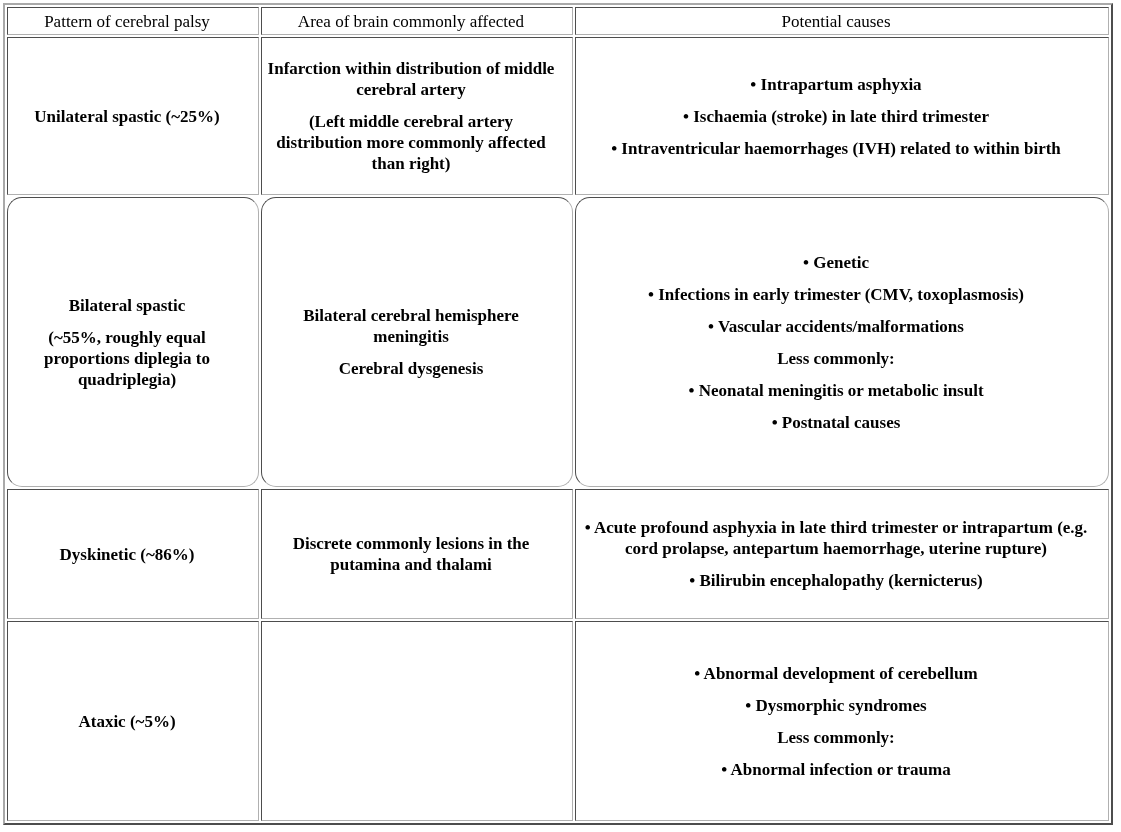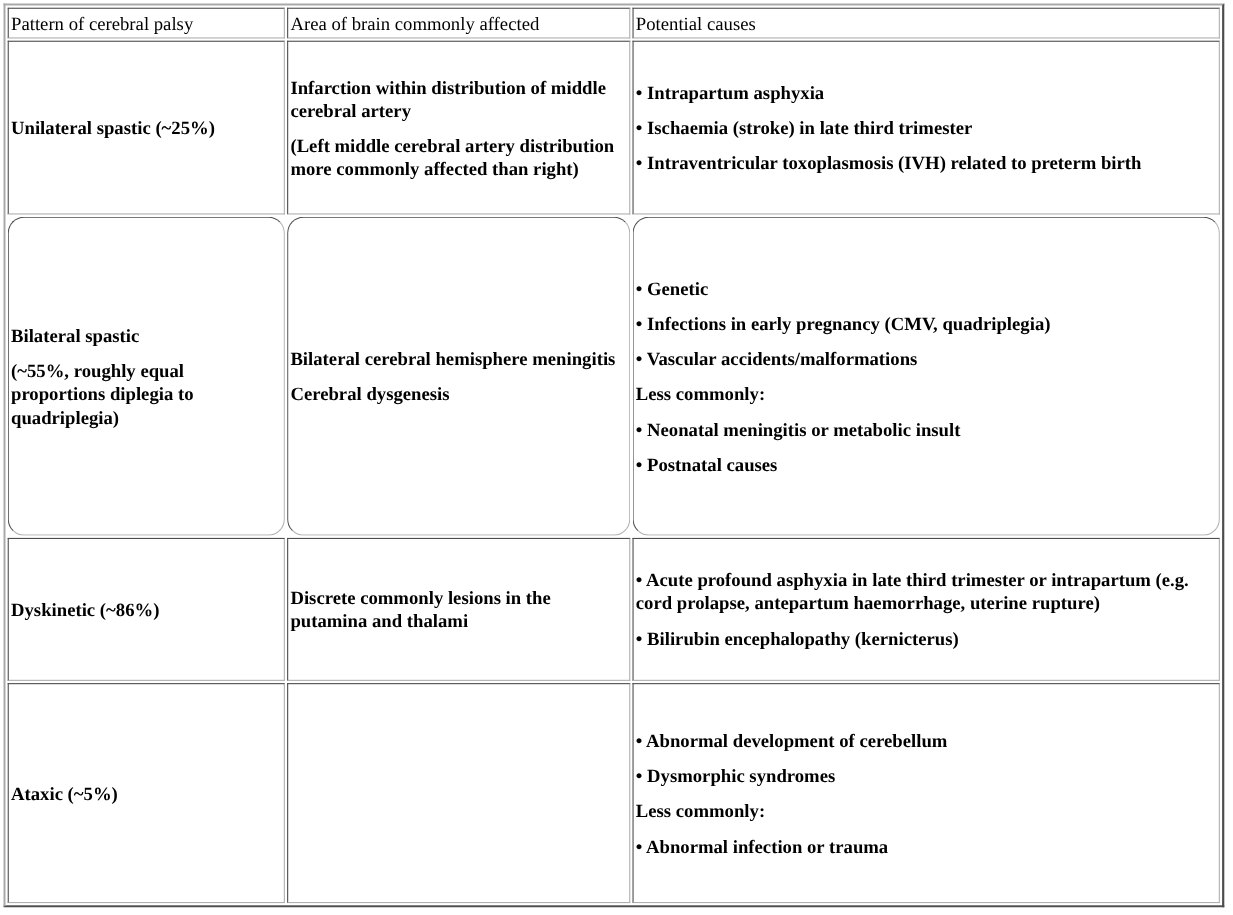--- a/index.html
+++ b/index.html
@@ -23,22 +23,22 @@
     
     border-width: 2px;
     border-style: solid;
     border-color: #a9a9a9 #4d4d4d #4d4d4d #a9a9a9;
   }
   th, td {
     
     border-width: 1px;
     border-style: solid;
     border-color: #4d4d4d #b0b0b0 #b0b0b0 #4d4d4d;
-    padding: 0 3px 0 2px;
-    text-align: left;
+    padding: 0 14px 0 2px;
+    text-align: center;
     vertical-align: middle;
     font-weight: normal;
     line-height: 21px;
     overflow: hidden;
   }
   thead th { height: 26px; }
   tr.row-0 td { height: 156px; }
   tr.row-1 td { height: 288px; border-radius: 15px; }
   tr.row-2 td { height: 128px; }
   tr.row-3 td { height: 198px; }
@@ -68,35 +68,35 @@
       <td>
           <p>Unilateral spastic (~25%)</p>
         </td>
       <td>
           <p>Infarction within distribution of middle cerebral artery</p>
           <p>(Left middle cerebral artery distribution more commonly affected than right)</p>
         </td>
       <td>
           <p>• Intrapartum asphyxia</p>
           <p>• Ischaemia (stroke) in late third trimester</p>
-          <p>• Intraventricular toxoplasmosis (IVH) related to preterm birth</p>
+          <p>• Intraventricular haemorrhages (IVH) related to within birth</p>
         </td>
     </tr>
     <tr class="row-1">
       <td>
           <p>Bilateral spastic</p>
           <p>(~55%, roughly equal proportions diplegia to quadriplegia)</p>
         </td>
       <td>
           <p>Bilateral cerebral hemisphere meningitis</p>
           <p>Cerebral dysgenesis</p>
         </td>
       <td>
           <p>• Genetic</p>
-          <p>• Infections in early pregnancy (CMV, quadriplegia)</p>
+          <p>• Infections in early trimester (CMV, toxoplasmosis)</p>
           <p>• Vascular accidents/malformations</p>
           <p>Less commonly:</p>
           <p>• Neonatal meningitis or metabolic insult</p>
           <p>• Postnatal causes</p>
         </td>
     </tr>
     <tr class="row-2">
       <td>
           <p>Dyskinetic (~86%)</p>
         </td>

